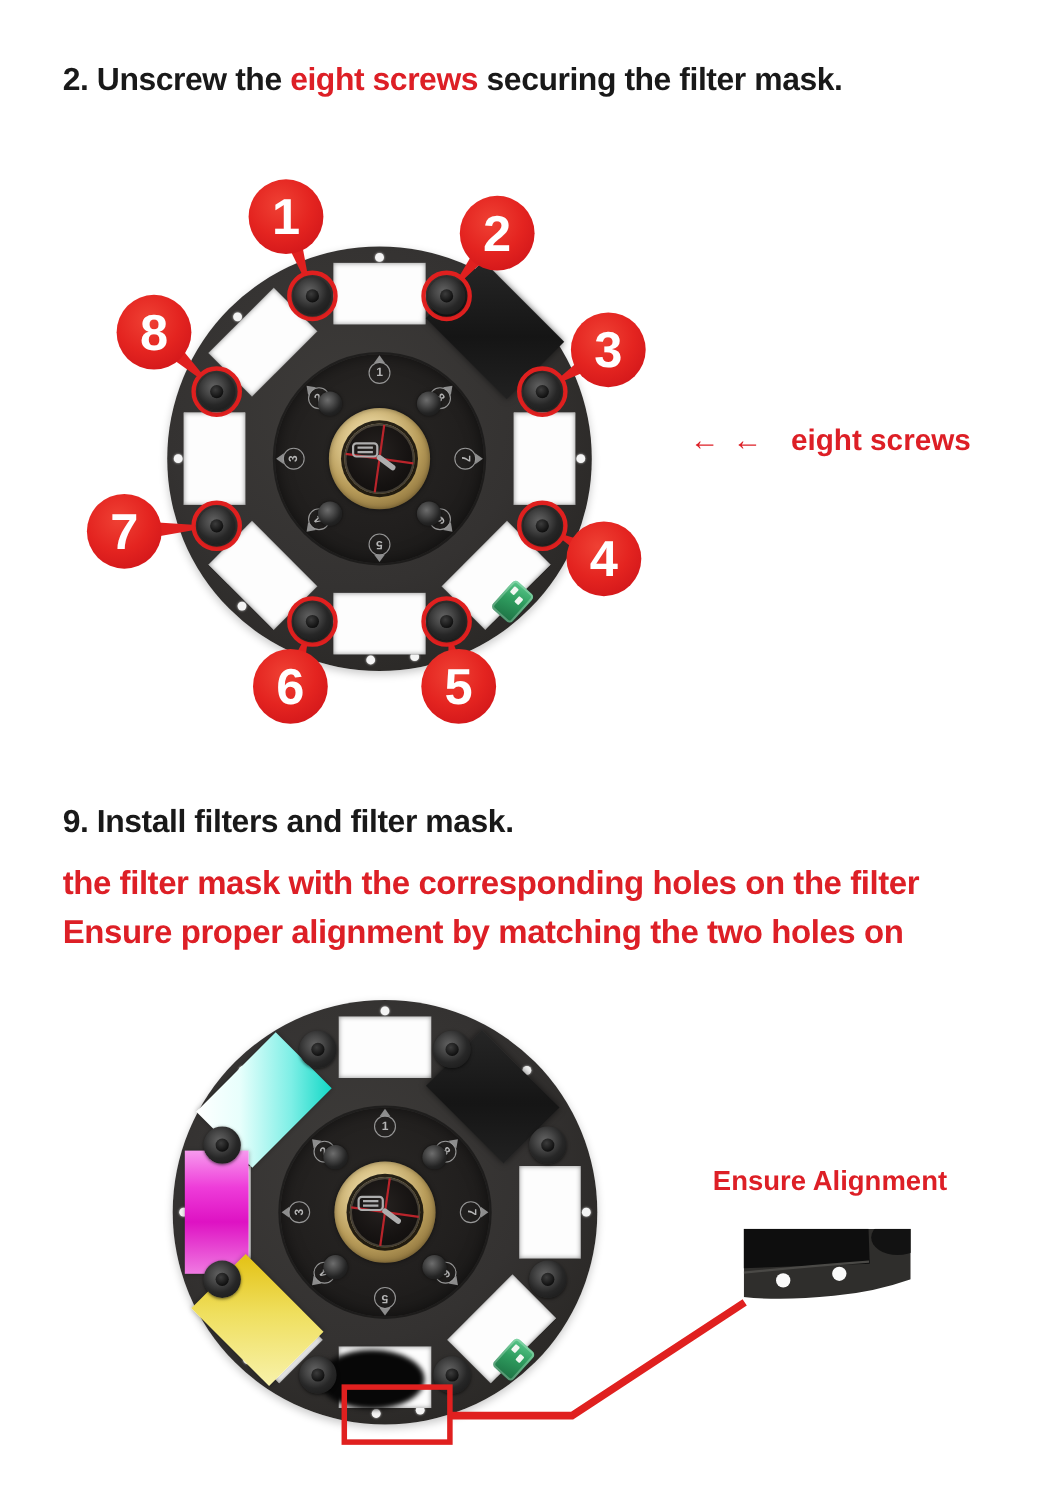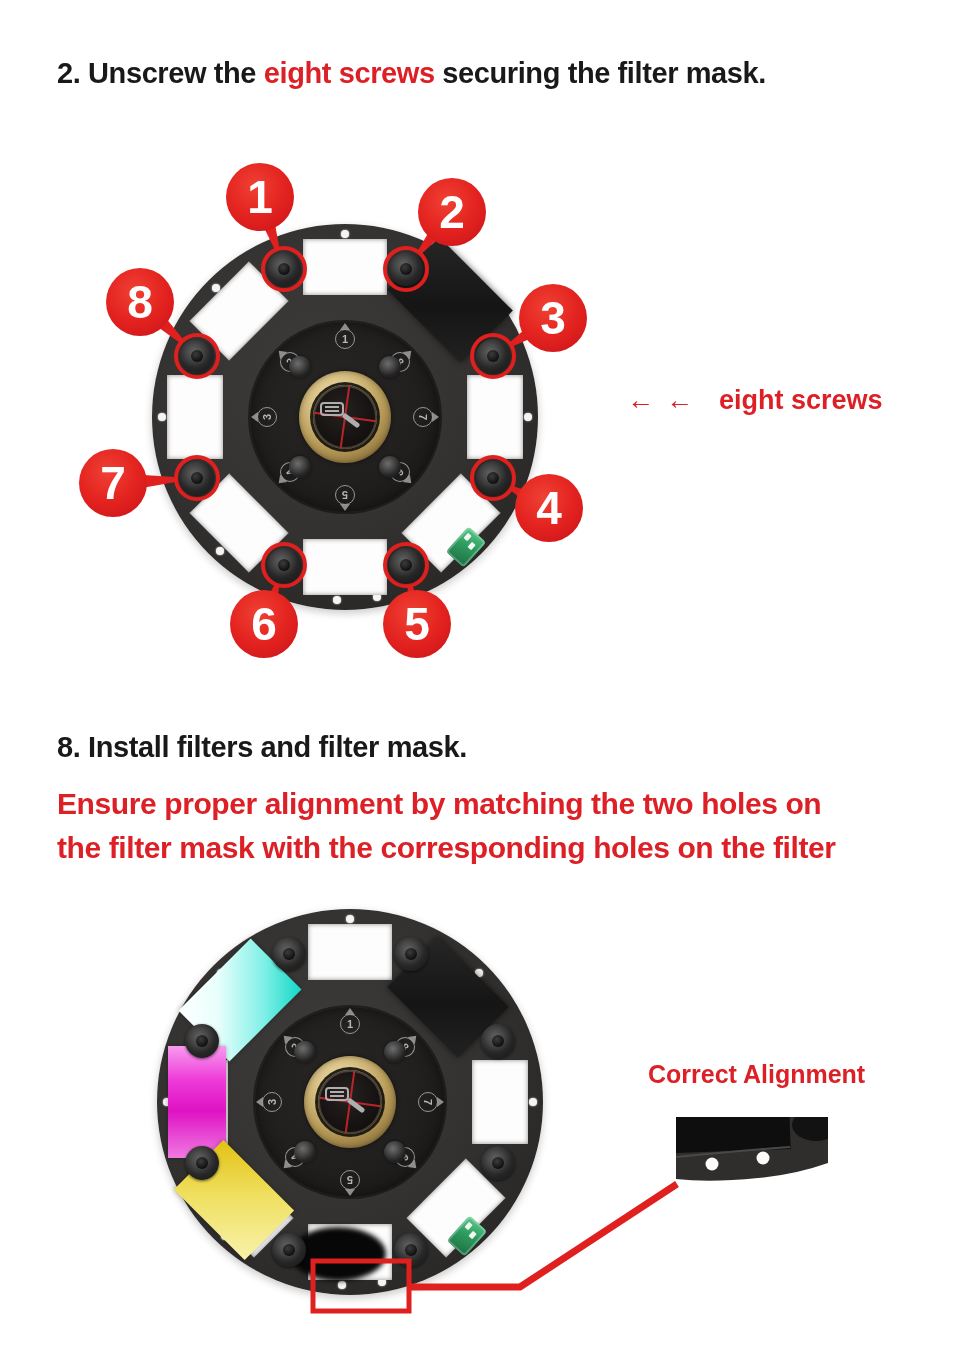--- a/index.html
+++ b/index.html
@@ -169,24 +169,24 @@
       <div class="screwring" style="left: 260.771px; top: 246.179px; position: absolute;"></div>
       <div class="screw" style="left: 266.771px; top: 252.179px; position: absolute;"></div>
     </div>
 
   <div class="callout1">
     <span class="arr">←</span>
     <span class="arr">←</span>
     <span class="lbl">eight screws</span>
   </div>
 
-  <div class="h-step" style="left:57px;top:731px;">8. Install filters and filter mask.</div>
+  <div class="h-step" style="left:57px;top:731px;">9. Install filters and filter mask.</div>
   <div class="warning">
+    <div>the filter mask with the corresponding holes on the filter</div>
     <div>Ensure proper alignment by matching the two holes on</div>
-    <div>the filter mask with the corresponding holes on the filter</div>
   </div>
 
   <div id="fig2" class="layer">
       <div class="disc" style="left: 157px; top: 909px; width: 386px; height: 386px; position: absolute;"></div>
       <div class="rimhole" style="left: 346px; top: 915px; position: absolute;"></div>
       <div class="rimhole" style="left: 475.401px; top: 968.599px; position: absolute;"></div>
       <div class="rimhole" style="left: 529px; top: 1098px; position: absolute;"></div>
       <div class="rimhole" style="left: 475.401px; top: 1227.4px; position: absolute;"></div>
       <div class="rimhole" style="left: 377.778px; top: 1278.22px; position: absolute;"></div>
       <div class="rimhole" style="left: 338.018px; top: 1280.83px; position: absolute;"></div>
@@ -289,21 +289,21 @@
       <div class="balloon" style="left: 226px; top: 163px; position: absolute;">1</div>
       <div class="balloon" style="left: 418px; top: 178px; position: absolute;">2</div>
       <div class="balloon" style="left: 519px; top: 284px; position: absolute;">3</div>
       <div class="balloon" style="left: 515px; top: 474px; position: absolute;">4</div>
       <div class="balloon" style="left: 383px; top: 590px; position: absolute;">5</div>
       <div class="balloon" style="left: 230px; top: 590px; position: absolute;">6</div>
       <div class="balloon" style="left: 79px; top: 449px; position: absolute;">7</div>
       <div class="balloon" style="left: 106px; top: 268px; position: absolute;">8</div>
     </div>
 
-  <div class="callout2">Correct Alignment</div>
+  <div class="callout2">Ensure Alignment</div>
 
   <div class="inset" id="insetBox" style="left: 676px; top: 1117px; width: 152px; height: 68px;">
     <svg width="152" height="68" viewBox="0 0 152 68">
       <defs>
           <clipPath id="insetclip">
             <path d="M0,0 H152 V46 Q118,58 82,61 Q34,66 0,62 Z"></path>
           </clipPath>
         </defs>
       <g clip-path="url(#insetclip)">
         <rect x="0" y="0" width="152" height="68" fill="#2f2e2c"></rect>

